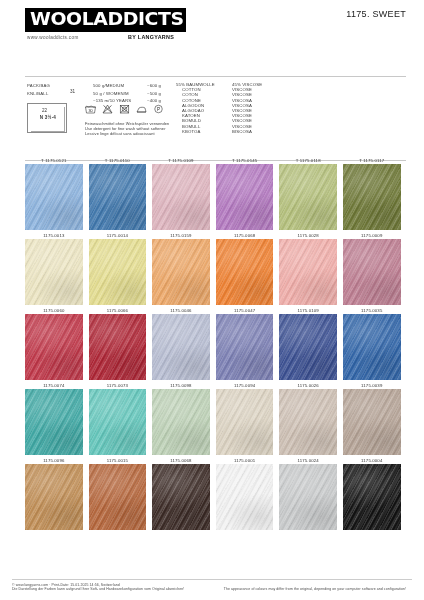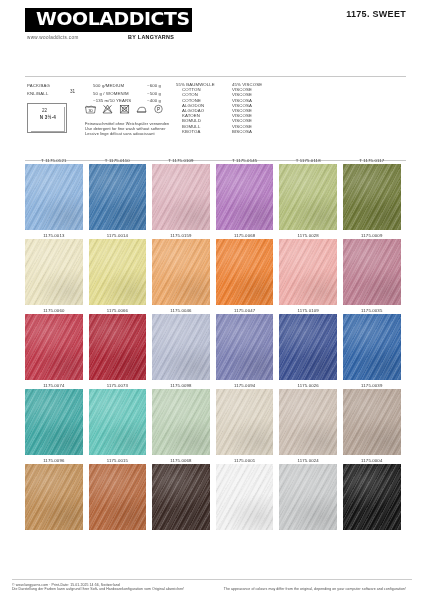--- a/index.html
+++ b/index.html
@@ -22,21 +22,21 @@
     height: 62px;
   }
   .logo-block {
     position: absolute;
     left: 25px;
     top: 8px;
   }
   .logo-bar {
     background: #000000;
     display: inline-block;
-    padding: 2px 5px 3px 11px;
+    padding: 2px 5px 3px 5px;
   }
   .logo-bar-text {
     color: #ffffff;
     font-size: 18.5px;
     font-weight: bold;
     letter-spacing: -0.4px;
     line-height: 1;
     font-family: "DejaVu Sans", sans-serif;
     display: block;
     transform: scaleX(1.02);
@@ -63,21 +63,21 @@
     font-size: 5.4px;
     font-weight: bold;
     color: #111111;
     letter-spacing: 0.3px;
   }
   .doc-title {
     position: absolute;
     right: 18px;
     top: 9px;
     font-size: 9px;
-    font-weight: bold;
+    font-weight: normal;
     letter-spacing: 0.3px;
     margin-left: 32px;
   }
 
   
   .spec {
     position: relative;
     margin: 14px 18px 0 25px;
     height: 78px;
     border-top: 0.5px solid #c8c8c8;

